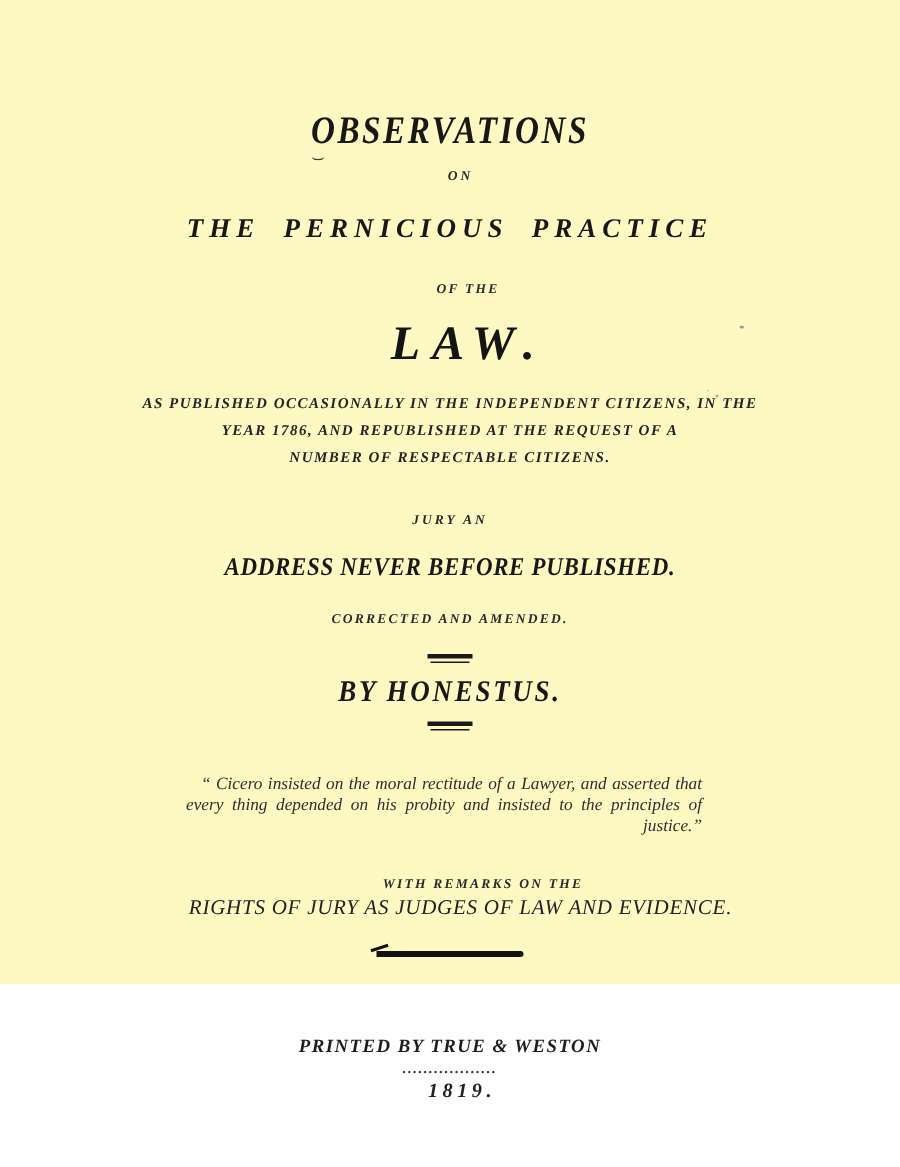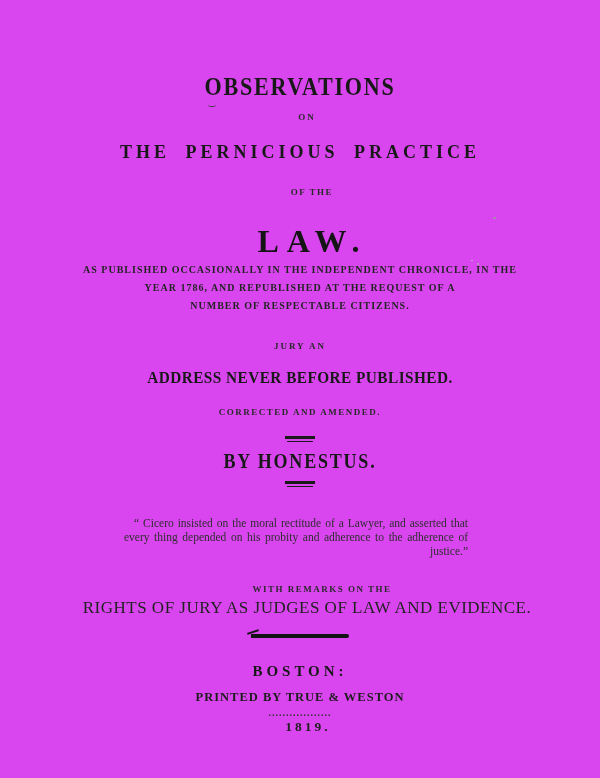--- a/index.html
+++ b/index.html
@@ -3,28 +3,28 @@
 <meta charset="utf-8">
 <style>
   html,body{margin:0;padding:0;}
   body{
     width:600px;height:778px;
     background:#ffffff;
     font-family:"Liberation Serif","DejaVu Serif",serif;
     color:#1f1f1f;
     overflow:hidden;
   }
-  .page{position:relative;width:600px;height:778px;background:#d946ef;}
+  .page{position:relative;width:600px;height:656px;background:#fef9c3;font-style:italic;}
   .line{position:absolute;left:0;right:0;text-align:center;white-space:nowrap;}
 
   .t-observations{top:72px;font-size:26px;font-weight:700;letter-spacing:2px;transform:scaleX(0.85);color:#181818;}
   .t-on{top:112px;font-size:9px;font-weight:700;letter-spacing:2px;color:#2a2a2a;margin-left:14px;}
   .t-pernicious{top:142px;font-size:18px;font-weight:700;letter-spacing:4px;word-spacing:7px;color:#181818;}
   .t-ofthe{top:187px;font-size:9px;font-weight:700;letter-spacing:1.5px;color:#2a2a2a;padding-left:24px;}
-  .t-law{top:223px;font-size:32px;font-weight:700;letter-spacing:8px;word-spacing:4px;color:#141414;padding-left:25px;}
+  .t-law{top:210px;font-size:32px;font-weight:700;letter-spacing:8px;word-spacing:4px;color:#141414;padding-left:25px;}
 
   .subtitle{position:absolute;top:261px;left:0;right:0;text-align:center;
     font-size:10px;font-weight:700;letter-spacing:1px;line-height:18px;color:#242424;}
   .subtitle div{white-space:nowrap;}
 
   .t-withan{top:341px;font-size:9px;font-weight:700;letter-spacing:2px;color:#2a2a2a;}
   .t-address{top:368px;font-size:17px;font-weight:700;letter-spacing:0.5px;transform:scaleX(0.9);color:#181818;}
   .t-corrected{top:407px;font-size:9px;font-weight:700;letter-spacing:1.5px;color:#2a2a2a;}
 
   .double-rule{position:absolute;left:0;right:0;display:flex;flex-direction:column;align-items:center;}
@@ -35,21 +35,21 @@
 
   .t-byline{top:450px;font-size:20px;font-weight:700;letter-spacing:2px;transform:scaleX(0.9);color:#181818;}
 
   .quote{position:absolute;top:516px;left:124px;width:344px;
     font-size:11.5px;line-height:14px;color:#2e2e2e;font-weight:500;}
   .quote .q1{padding-left:10px;text-align:justify;text-align-last:justify;}
   .quote .q2{text-align:justify;text-align-last:justify;}
   .quote .q3{text-align:right;}
 
   .t-remarks1{top:584px;font-size:9px;font-weight:700;letter-spacing:1.5px;color:#2a2a2a;margin-left:44px;}
-  .t-remarks2{top:598px;font-size:17px;font-weight:500;letter-spacing:0.5px;color:#222;margin-left:14px;}
+  .t-remarks2{top:598px;font-size:14px;font-weight:500;letter-spacing:0.5px;color:#222;margin-left:14px;}
 
   .swelled-rule{position:absolute;top:634px;left:0;right:0;display:flex;justify-content:center;}
   .swelled-rule .bar{position:relative;width:98px;height:4px;background:#121212;border-radius:0 2px 2px 0;}
   .swelled-rule .bar::before{content:"";position:absolute;left:-4px;top:-3px;width:12px;height:2px;background:#121212;transform:rotate(-18deg);}
 
   .t-boston{top:663px;font-size:15px;font-weight:700;letter-spacing:4px;color:#181818;}
   .t-printer{top:690px;font-size:12.5px;font-weight:700;letter-spacing:1px;color:#1d1d1d;}
   .t-dots{top:707px;font-size:10px;font-weight:700;letter-spacing:1px;color:#333;}
   .t-year{top:719px;font-size:13.5px;font-weight:700;letter-spacing:3px;transform:translateX(8px);color:#222;}
 
@@ -70,21 +70,21 @@
 
   <div class="line t-on">ON</div>
 
   <div class="line t-pernicious">THE PERNICIOUS PRACTICE</div>
 
   <div class="line t-ofthe">OF THE</div>
 
   <div class="line t-law">LAW.</div>
 
   <div class="subtitle">
-    <div>AS PUBLISHED OCCASIONALLY IN THE INDEPENDENT CHRONICLE, IN THE</div>
+    <div>AS PUBLISHED OCCASIONALLY IN THE INDEPENDENT CITIZENS, IN THE</div>
     <div>YEAR 1786, AND REPUBLISHED AT THE REQUEST OF A</div>
     <div>NUMBER OF RESPECTABLE CITIZENS.</div>
   </div>
 
   <div class="line t-withan">JURY AN</div>
 
   <div class="line t-address">ADDRESS NEVER BEFORE PUBLISHED.</div>
 
   <div class="line t-corrected">CORRECTED AND AMENDED.</div>
 
@@ -95,32 +95,31 @@
 
   <div class="line t-byline">BY HONESTUS.</div>
 
   <div class="double-rule dr2">
     <div class="thick"></div>
     <div class="thin"></div>
   </div>
 
   <div class="quote">
     <div class="q1">“ Cicero insisted on the moral rectitude of a Lawyer, and asserted that</div>
-    <div class="q2">every thing depended on his probity and adherence to the adherence of</div>
+    <div class="q2">every thing depended on his probity and insisted to the principles of</div>
     <div class="q3">justice.”</div>
   </div>
 
   <div class="line t-remarks1">WITH REMARKS ON THE</div>
   <div class="line t-remarks2">RIGHTS OF JURY AS JUDGES OF LAW AND EVIDENCE.</div>
 
   <div class="swelled-rule">
     <div class="bar"></div>
   </div>
 
-  <div class="line t-boston">BOSTON:</div>
   <div class="line t-printer">PRINTED BY TRUE &amp; WESTON</div>
   <div class="line t-dots">..................</div>
   <div class="line t-year">1819.</div>
 
   <div class="speck speck1"></div>
   <div class="speck speck2"></div>
   <div class="speck speck3"></div>
 
 </div>
 

